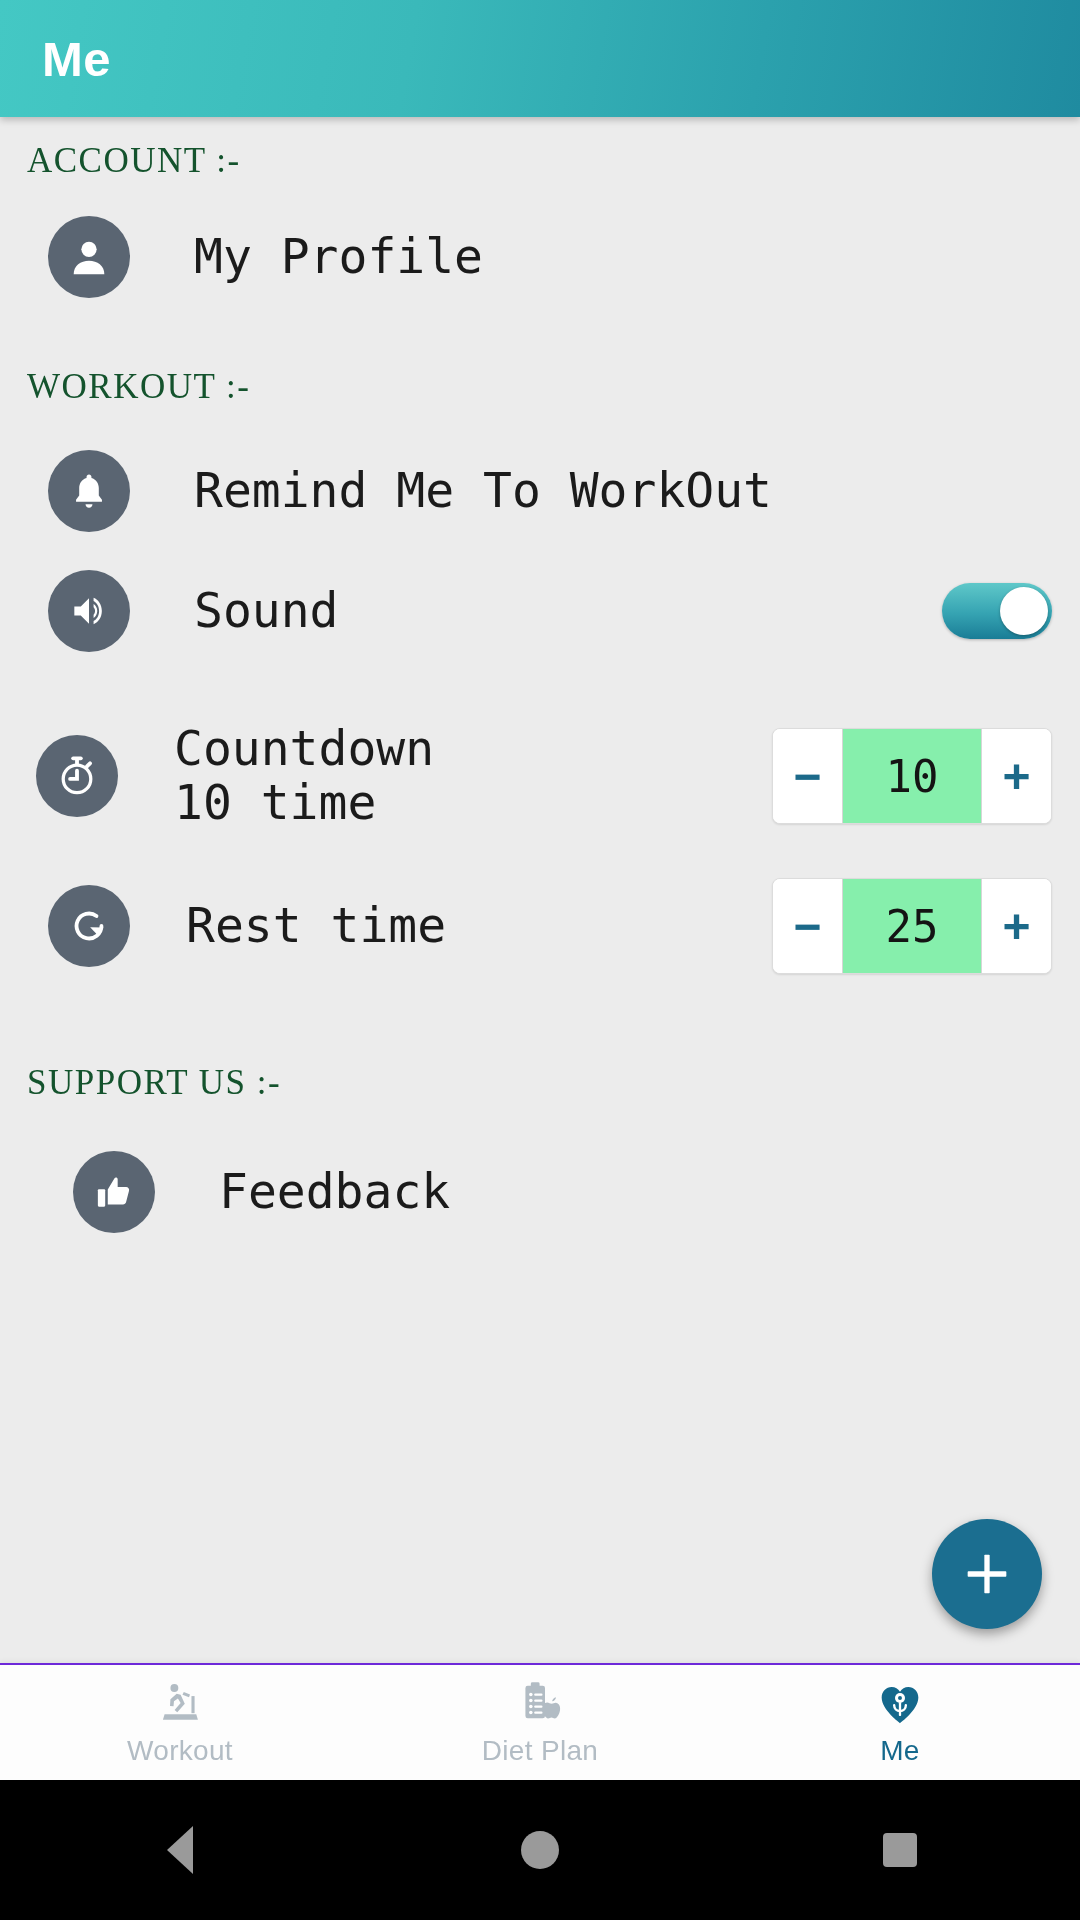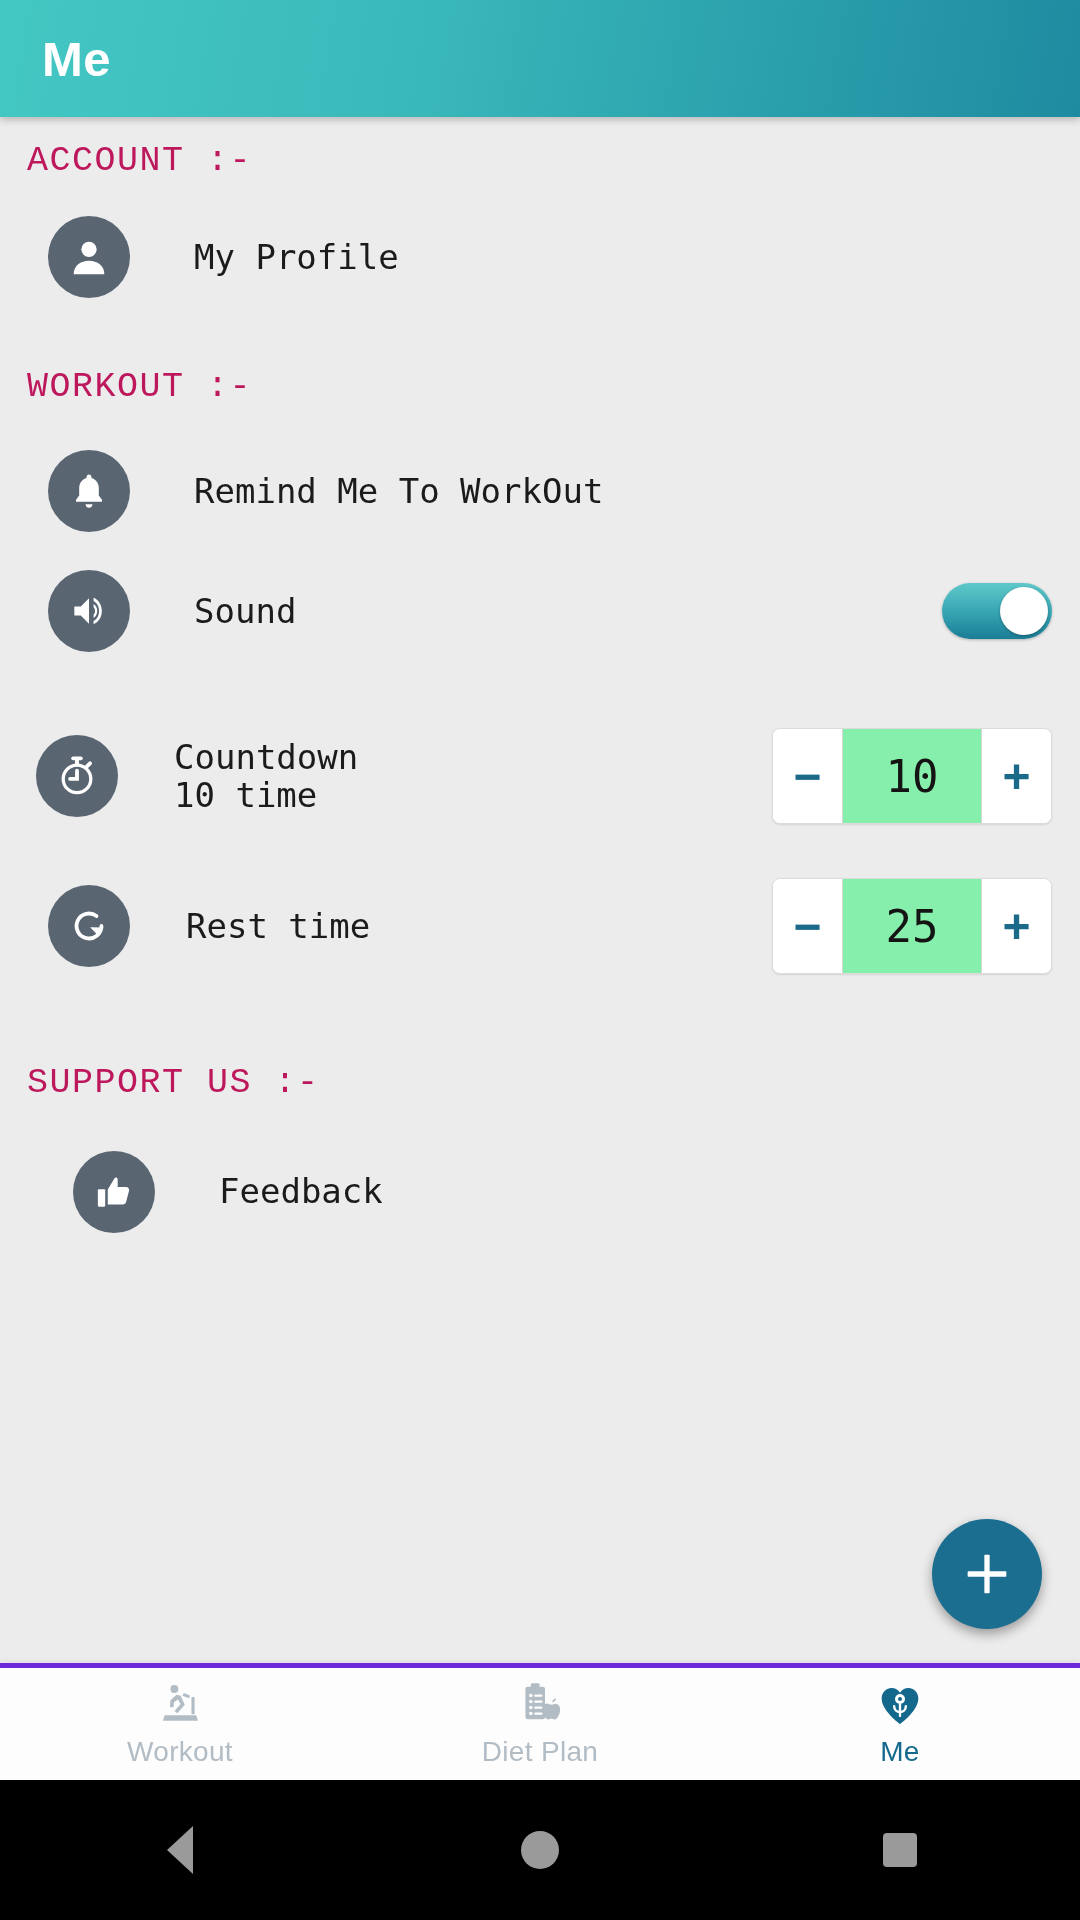--- a/index.html
+++ b/index.html
@@ -24,43 +24,43 @@
     font-size:49px; font-weight:bold; margin-left:42px; letter-spacing:0.5px;
   }
 
   
   .content {
     position:absolute; top:117px; left:0; right:0; bottom:257px;
     background:#ececec; overflow:hidden;
   }
 
   .section-title {
-    color:#be185d;
-    font-family:Liberation Mono, monospace;
+    color:#14532d;
+    font-family:Liberation Serif, serif;
     font-size:35px; font-weight:400; letter-spacing:1.5px;
     padding-left:27px;
   }
 
   .row {
     display:flex; align-items:center;
     padding-left:48px; padding-right:28px;
     position:relative;
   }
 
   .circle-icon {
     width:82px; height:82px; border-radius:50%;
     background:#5a6572;
     display:flex; align-items:center; justify-content:center;
     flex:0 0 82px;
   }
   .circle-icon svg { display:block; }
 
   .row-label {
     font-family:"DejaVu Sans Mono", monospace;
-    font-size:34px; color:#1b1b1b;
+    font-size:48px; color:#1b1b1b;
     margin-left:64px; line-height:1.12; white-space:pre-line;
   }
   .row-label.indent-sub { margin-left:56px; }
 
   
   .toggle {
     position:absolute; right:28px; top:50%; transform:translateY(-50%);
     width:110px; height:56px; border-radius:28px;
     background:linear-gradient(180deg,#5fc8c9 0%,#35a3b2 55%,#1a7d96 100%);
     box-shadow:0 1px 3px rgba(0,0,0,0.25);
@@ -102,21 +102,21 @@
     background:#1b6e90;
     display:flex; align-items:center; justify-content:center;
     box-shadow:0 5px 12px rgba(0,0,0,0.35);
     z-index:20;
   }
 
   
   .bottomnav {
     position:absolute; left:0; right:0; bottom:140px; height:117px;
     background:#fdfdfd; display:flex;
-    border-top:5px solid #6d28d9;
+    border-top:2px solid #6d28d9;
     box-shadow:0 -2px 5px rgba(0,0,0,0.05);
     z-index:10;
   }
   .navitem {
     flex:1; display:flex; flex-direction:column;
     align-items:center; justify-content:center; gap:6px;
   }
   .navitem .nav-label {
     font-family:"Liberation Sans", sans-serif;
     font-size:28px; color:#b2bcc4; letter-spacing:0.3px;

